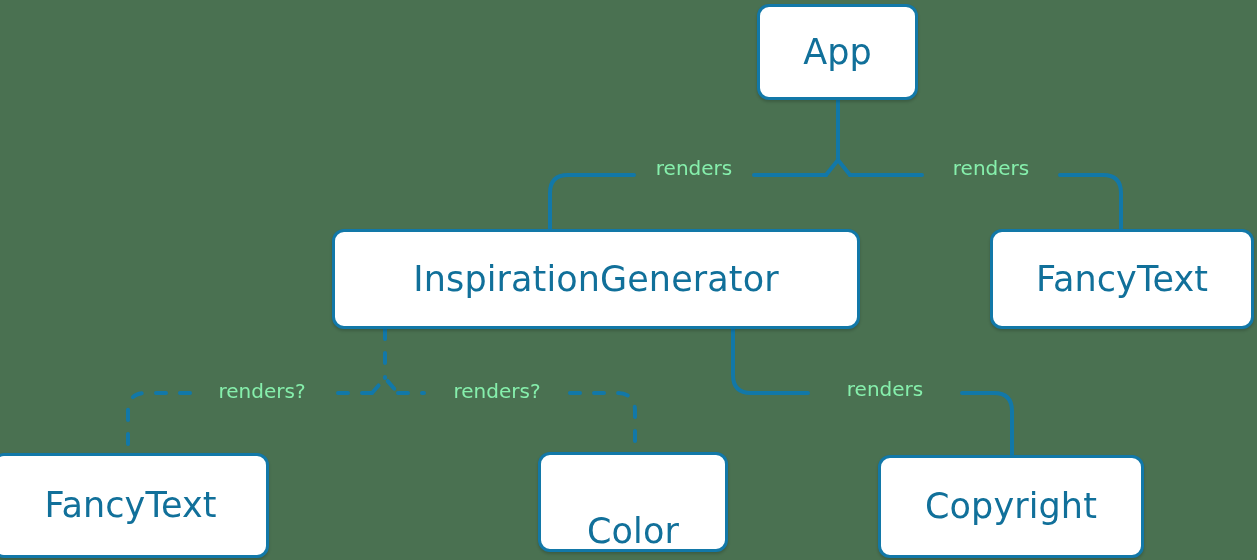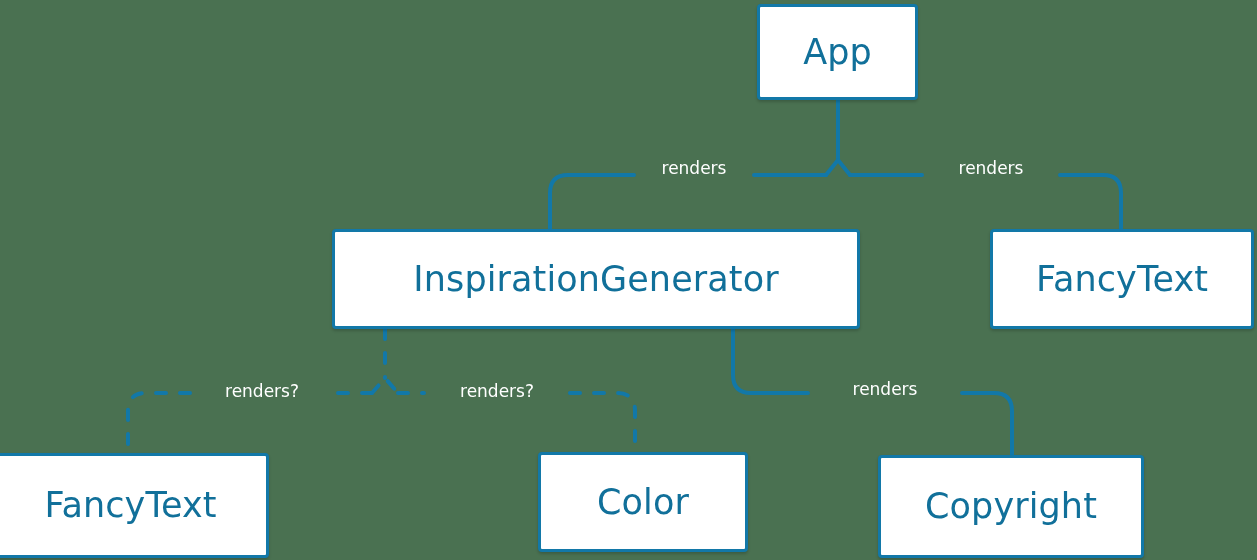--- a/index.html
+++ b/index.html
@@ -22,51 +22,51 @@
   #edge-layer {
     position: absolute;
     inset: 0;
     width: 1257px;
     height: 560px;
   }
   .node {
     position: absolute;
     background: #ffffff;
     border: 3px solid #1278a8;
-    border-radius: 4px;
+    border-radius: 12px;
     box-sizing: border-box;
     display: flex;
     align-items: center;
     justify-content: center;
     box-shadow: 0 2px 3px rgba(0,0,0,0.18);
     z-index: 2;
   }
   .node-label {
     color: #11709a;
     font-size: 35px;
     line-height: 1;
     letter-spacing: 0.1px;
     white-space: nowrap;
   }
   .edge-label {
     position: absolute;
-    color: #ffffff;
-    font-size: 17px;
+    color: #86efac;
+    font-size: 20px;
     line-height: 1;
     white-space: nowrap;
     z-index: 3;
     transform: translate(-50%, -50%);
   }
 
   
   #node-app            { left: 757px;  top: 4px;   width: 161px; height: 96px; }
   #node-inspiration    { left: 332px;  top: 229px; width: 528px; height: 100px; }
   #node-fancytext-right{ left: 990px;  top: 229px; width: 264px; height: 100px; }
   #node-fancytext-left { left: -8px;   top: 453px; width: 277px; height: 105px; }
-  #node-color          { left: 538px;  top: 452px; width: 210px; height: 100px; }
+  #node-color          { left: 538px;  top: 452px; width: 190px; height: 100px; align-items: flex-end; }
   #node-copyright      { left: 878px;  top: 455px; width: 266px; height: 103px; }
 
   
   #label-app-inspiration { left: 694px; top: 168px; }
   #label-app-fancytext   { left: 991px; top: 168px; }
   #label-ig-fancytext    { left: 262px; top: 391px; }
   #label-ig-color        { left: 497px; top: 391px; }
   #label-ig-copyright    { left: 885px; top: 389px; }
 </style>
 </head>

